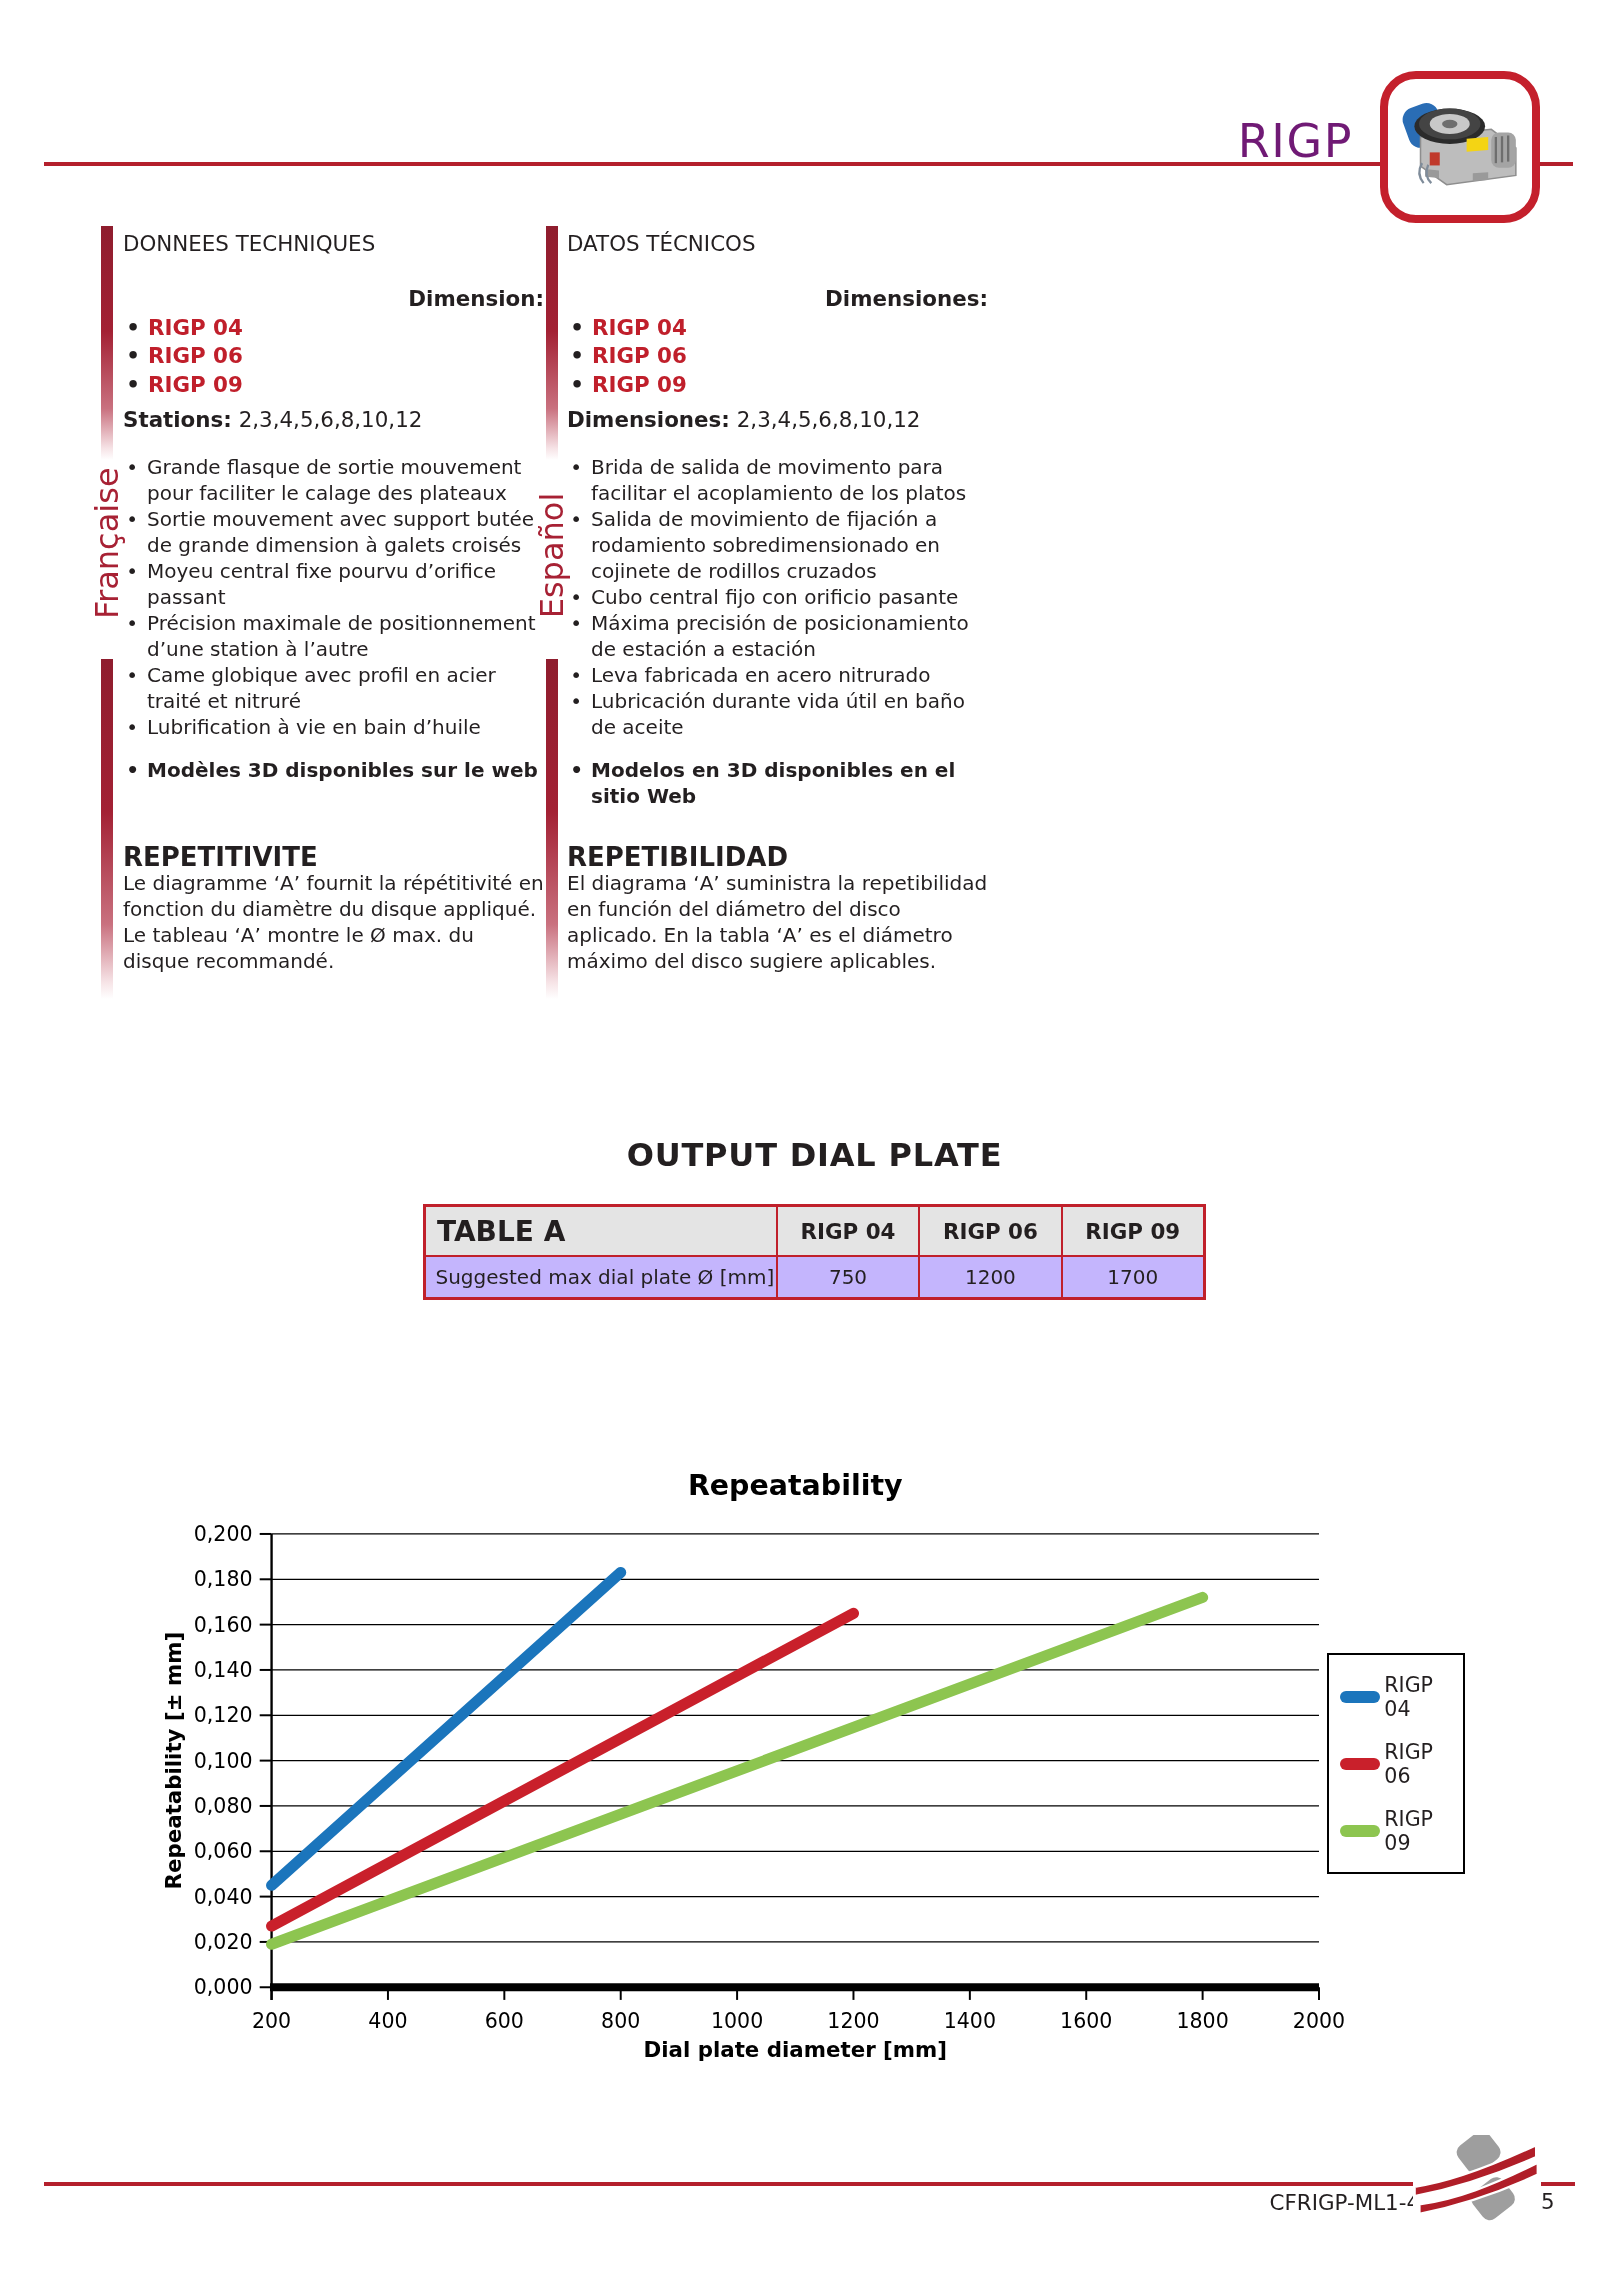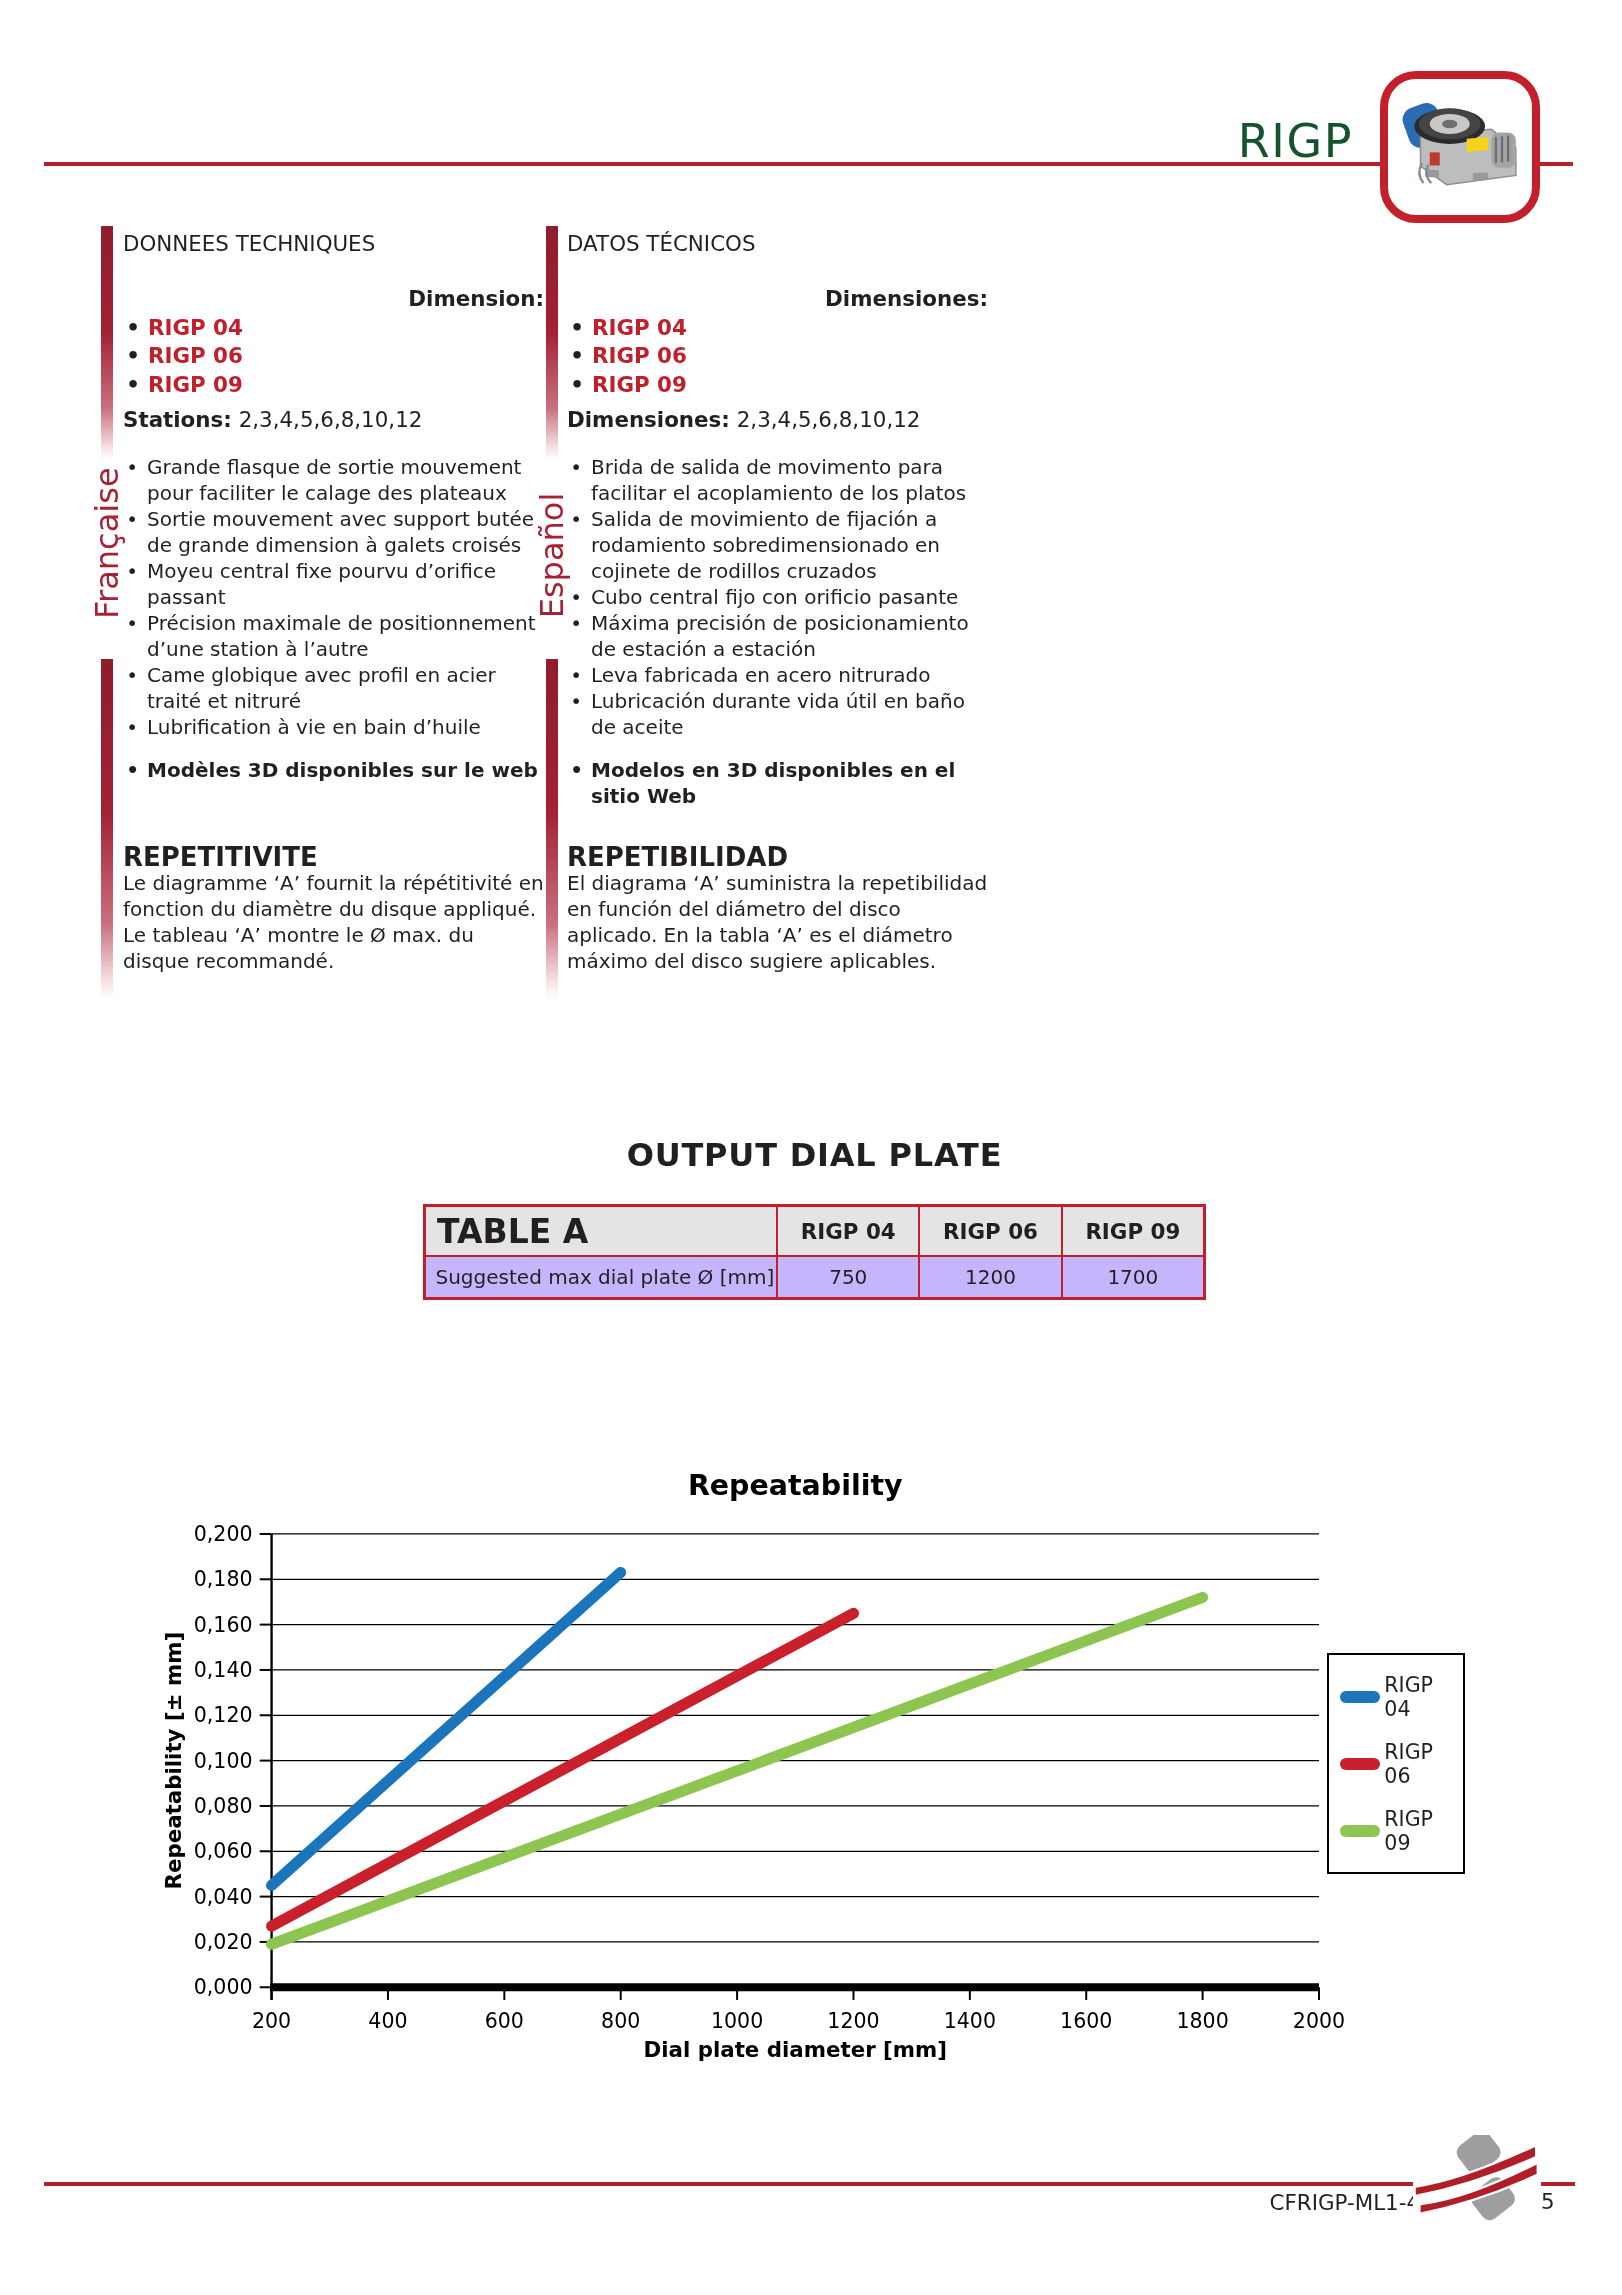--- a/index.html
+++ b/index.html
@@ -6,21 +6,21 @@
   html,body{margin:0;padding:0;background:#888;}
   .page{
     position:relative; width:1623px; height:2295px; background:#ffffff;
     font-family:"DejaVu Sans","Liberation Sans",sans-serif; color:#231f20;
     overflow:hidden; margin:0 auto;
   }
   
   .top-rule{position:absolute;left:44px;top:162px;width:1529px;height:4px;background:#b4202c;z-index:1;}
   .page-title{
     position:absolute;left:1108px;top:114px;width:245px;text-align:right;
-    font-size:46px;letter-spacing:1.6px;color:#14532d;z-index:1;
+    font-size:46px;letter-spacing:1.6px;color:#701a75;z-index:1;
   }
   .photo-frame{
     position:absolute;left:1380px;top:71px;width:144px;height:136px;
     border:8px solid #c4202c;border-radius:36px;background:#fff;z-index:2;
     display:flex;align-items:center;justify-content:center;
   }
   
   .decor-bar{position:absolute;width:12px;background:linear-gradient(to bottom,#8f1d2e 0%,#a32134 45%,#c9717f 78%,#f6e3e6 95%,#ffffff 100%);}
   .bar-fr-1{left:101px;top:226px;height:234px;}
   .bar-fr-2{left:101px;top:659px;height:340px;}
@@ -56,21 +56,21 @@
   .odp-heading{
     position:absolute;left:423px;top:1136px;width:783px;text-align:center;
     font-size:32px;font-weight:bold;letter-spacing:0.8px;
   }
   table.table-a{
     position:absolute;left:423px;top:1204px;width:783px;border-collapse:collapse;
     border:3.2px solid #c0202b;
   }
   table.table-a td{border:2.4px solid #c0202b;}
   .ta-head td{background:#e4e4e4;height:46px;}
-  .ta-title{font-size:33px;font-weight:bold;padding-left:11px;width:354px;}
+  .ta-title{font-size:28px;font-weight:bold;padding-left:11px;width:354px;}
   .ta-col{font-size:21.4px;font-weight:bold;text-align:center;width:144px;}
   .ta-row td{background:#c4b5fd;height:38px;}
   .ta-rowlabel{font-size:20px;padding-left:9.5px;}
   .ta-val{font-size:20px;text-align:center;}
   
   .chart-layer{position:absolute;left:0;top:0;width:1623px;height:2295px;pointer-events:none;}
   .legend{
     position:absolute;left:1327px;top:1653px;width:138px;height:221px;
     border:2.4px solid #000;background:#fff;box-sizing:border-box;
     display:flex;flex-direction:column;justify-content:space-around;padding:8px 0 8px 11px;

